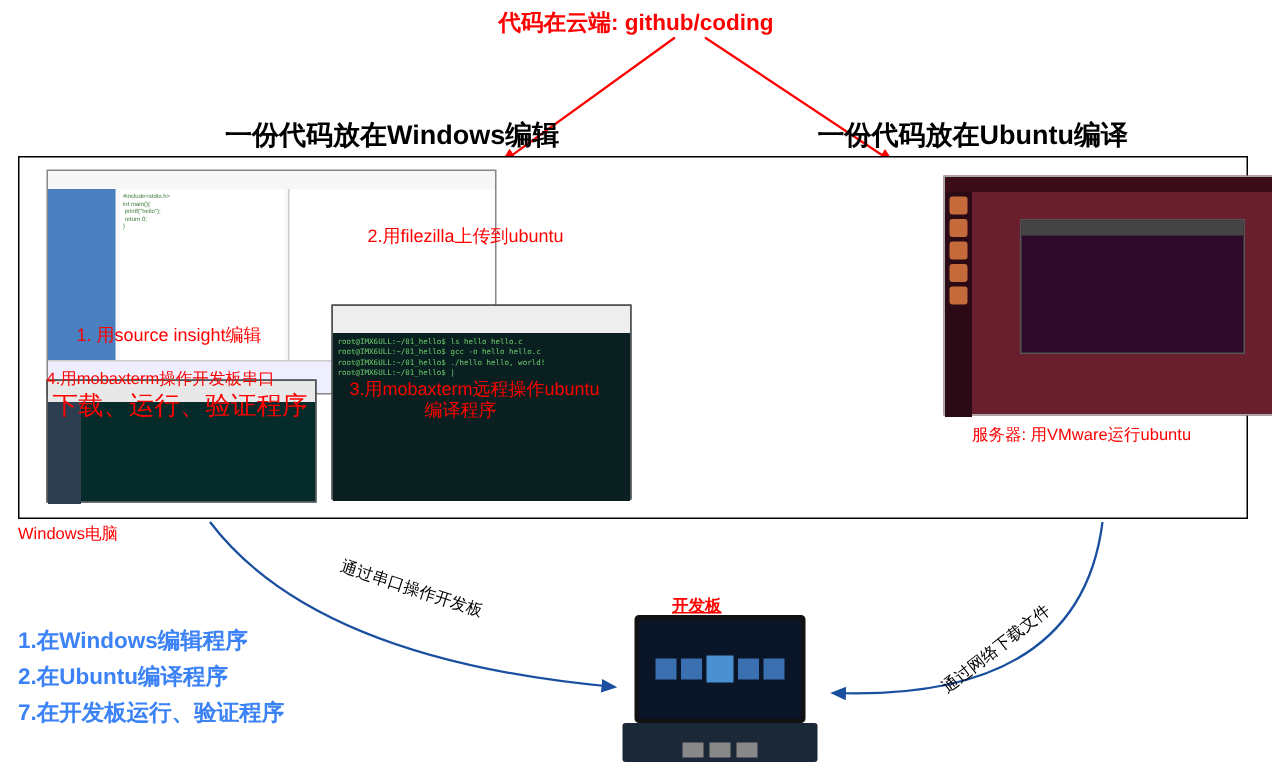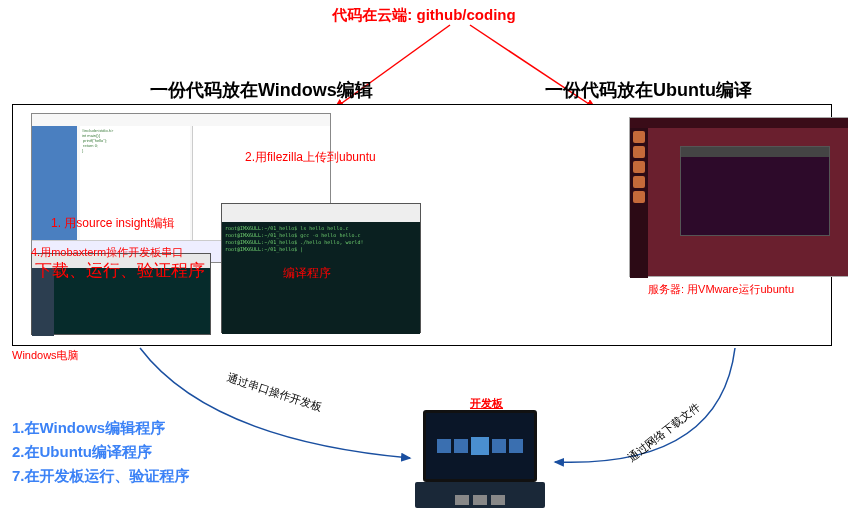--- a/index.html
+++ b/index.html
@@ -261,21 +261,21 @@
     top: 425px;
     left: 620px;
     font-size: 11px;
     color: #000;
     transform: rotate(-38deg);
   }
   
   .devboard-label {
     position: absolute;
     top: 396px;
-    left: 470px;
+    left: 448px;
     font-size: 11px;
     color: #ff0000;
     font-weight: bold;
     text-decoration: underline;
   }
   .devboard {
     position: absolute;
     top: 410px;
     left: 415px;
     width: 130px;
@@ -377,20 +377,21 @@
 hello hello.c
 root@IMX6ULL:~/01_hello$ gcc -o hello hello.c
 root@IMX6ULL:~/01_hello$ ./hello
 hello, world!
 root@IMX6ULL:~/01_hello$ |</div>
     </div>
   </div>
 
   <div class="anno" style="top:110px;left:38px">1. 用source insight编辑</div>
   <div class="anno" style="top:44px;left:232px">2.用filezilla上传到ubuntu</div>
+  <div class="anno" style="top:146px;left:220px">3.用mobaxterm远程操作ubuntu</div>
   <div class="anno" style="top:160px;left:270px">编译程序</div>
   <div class="anno" style="top:140px;left:18px;font-size:11px">4.用mobaxterm操作开发板串口</div>
   <div class="anno" style="top:154px;left:22px;font-size:17px">下载、运行、验证程序</div>
 
   <div class="ubuntu-group">
     <div class="ubuntu-window">
       <div class="ubuntu-topbar"></div>
       <div class="ubuntu-sidebar">
         <div class="ubuntu-icon"></div>
         <div class="ubuntu-icon"></div>

